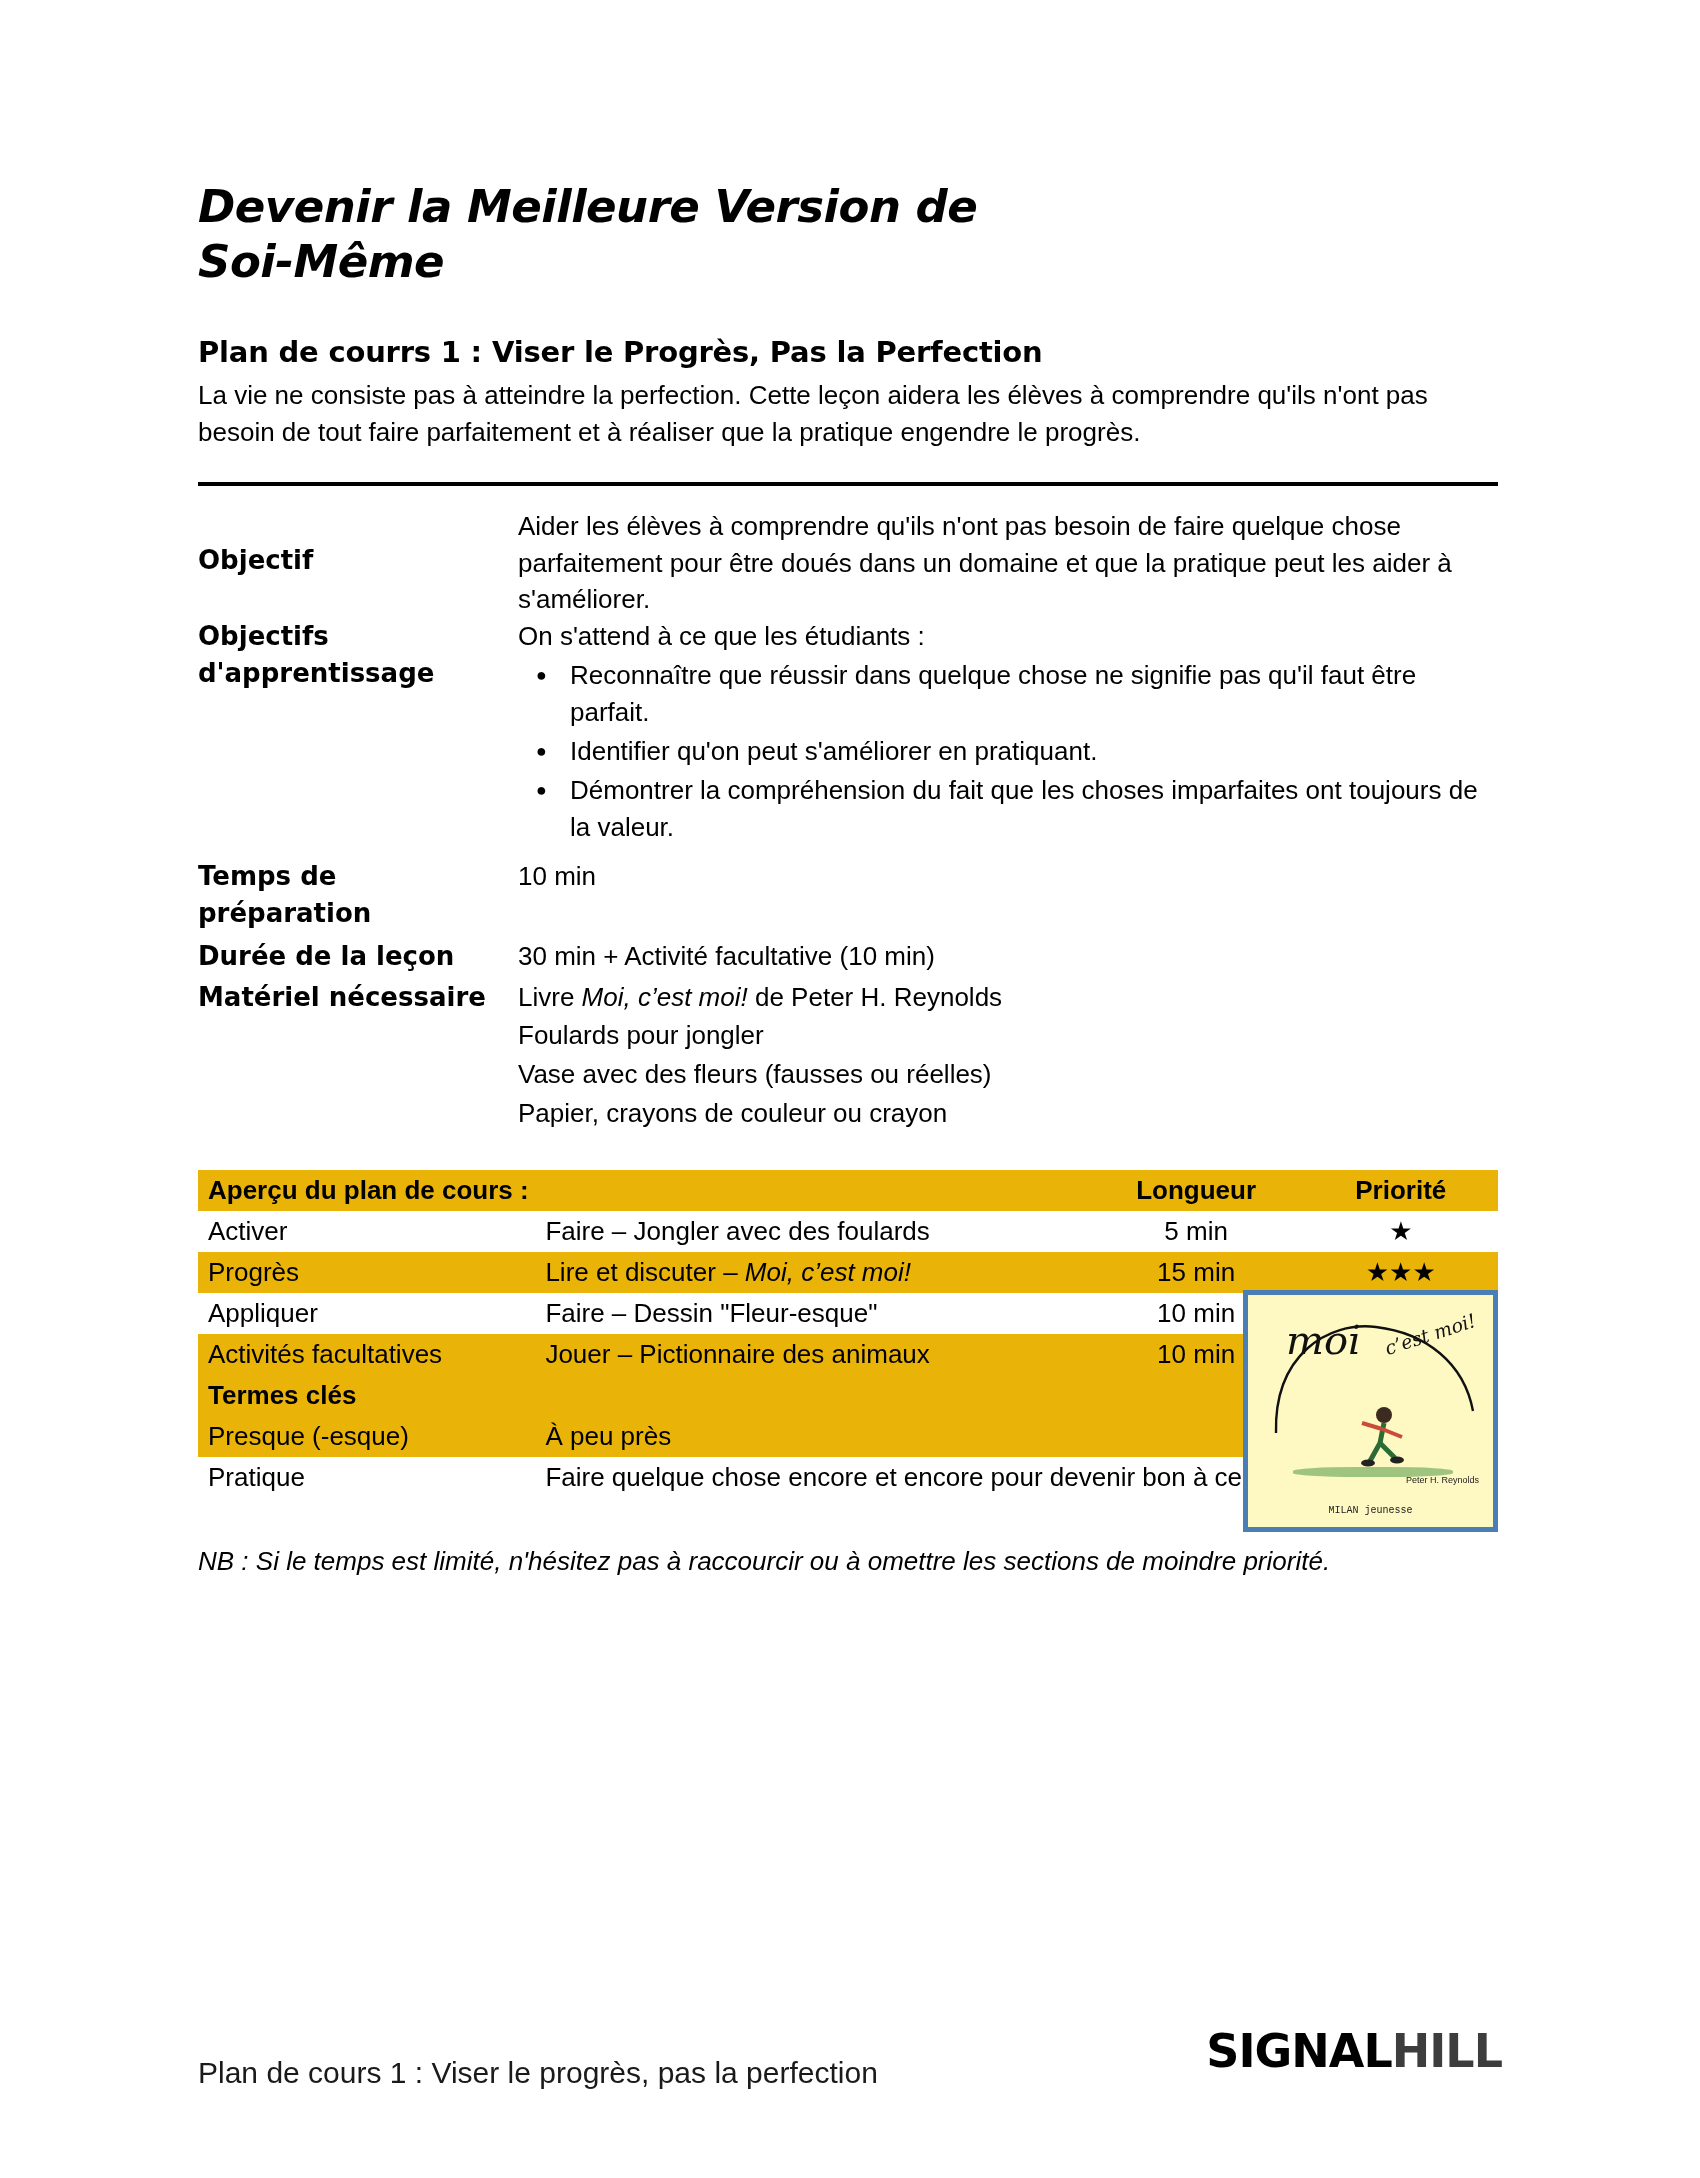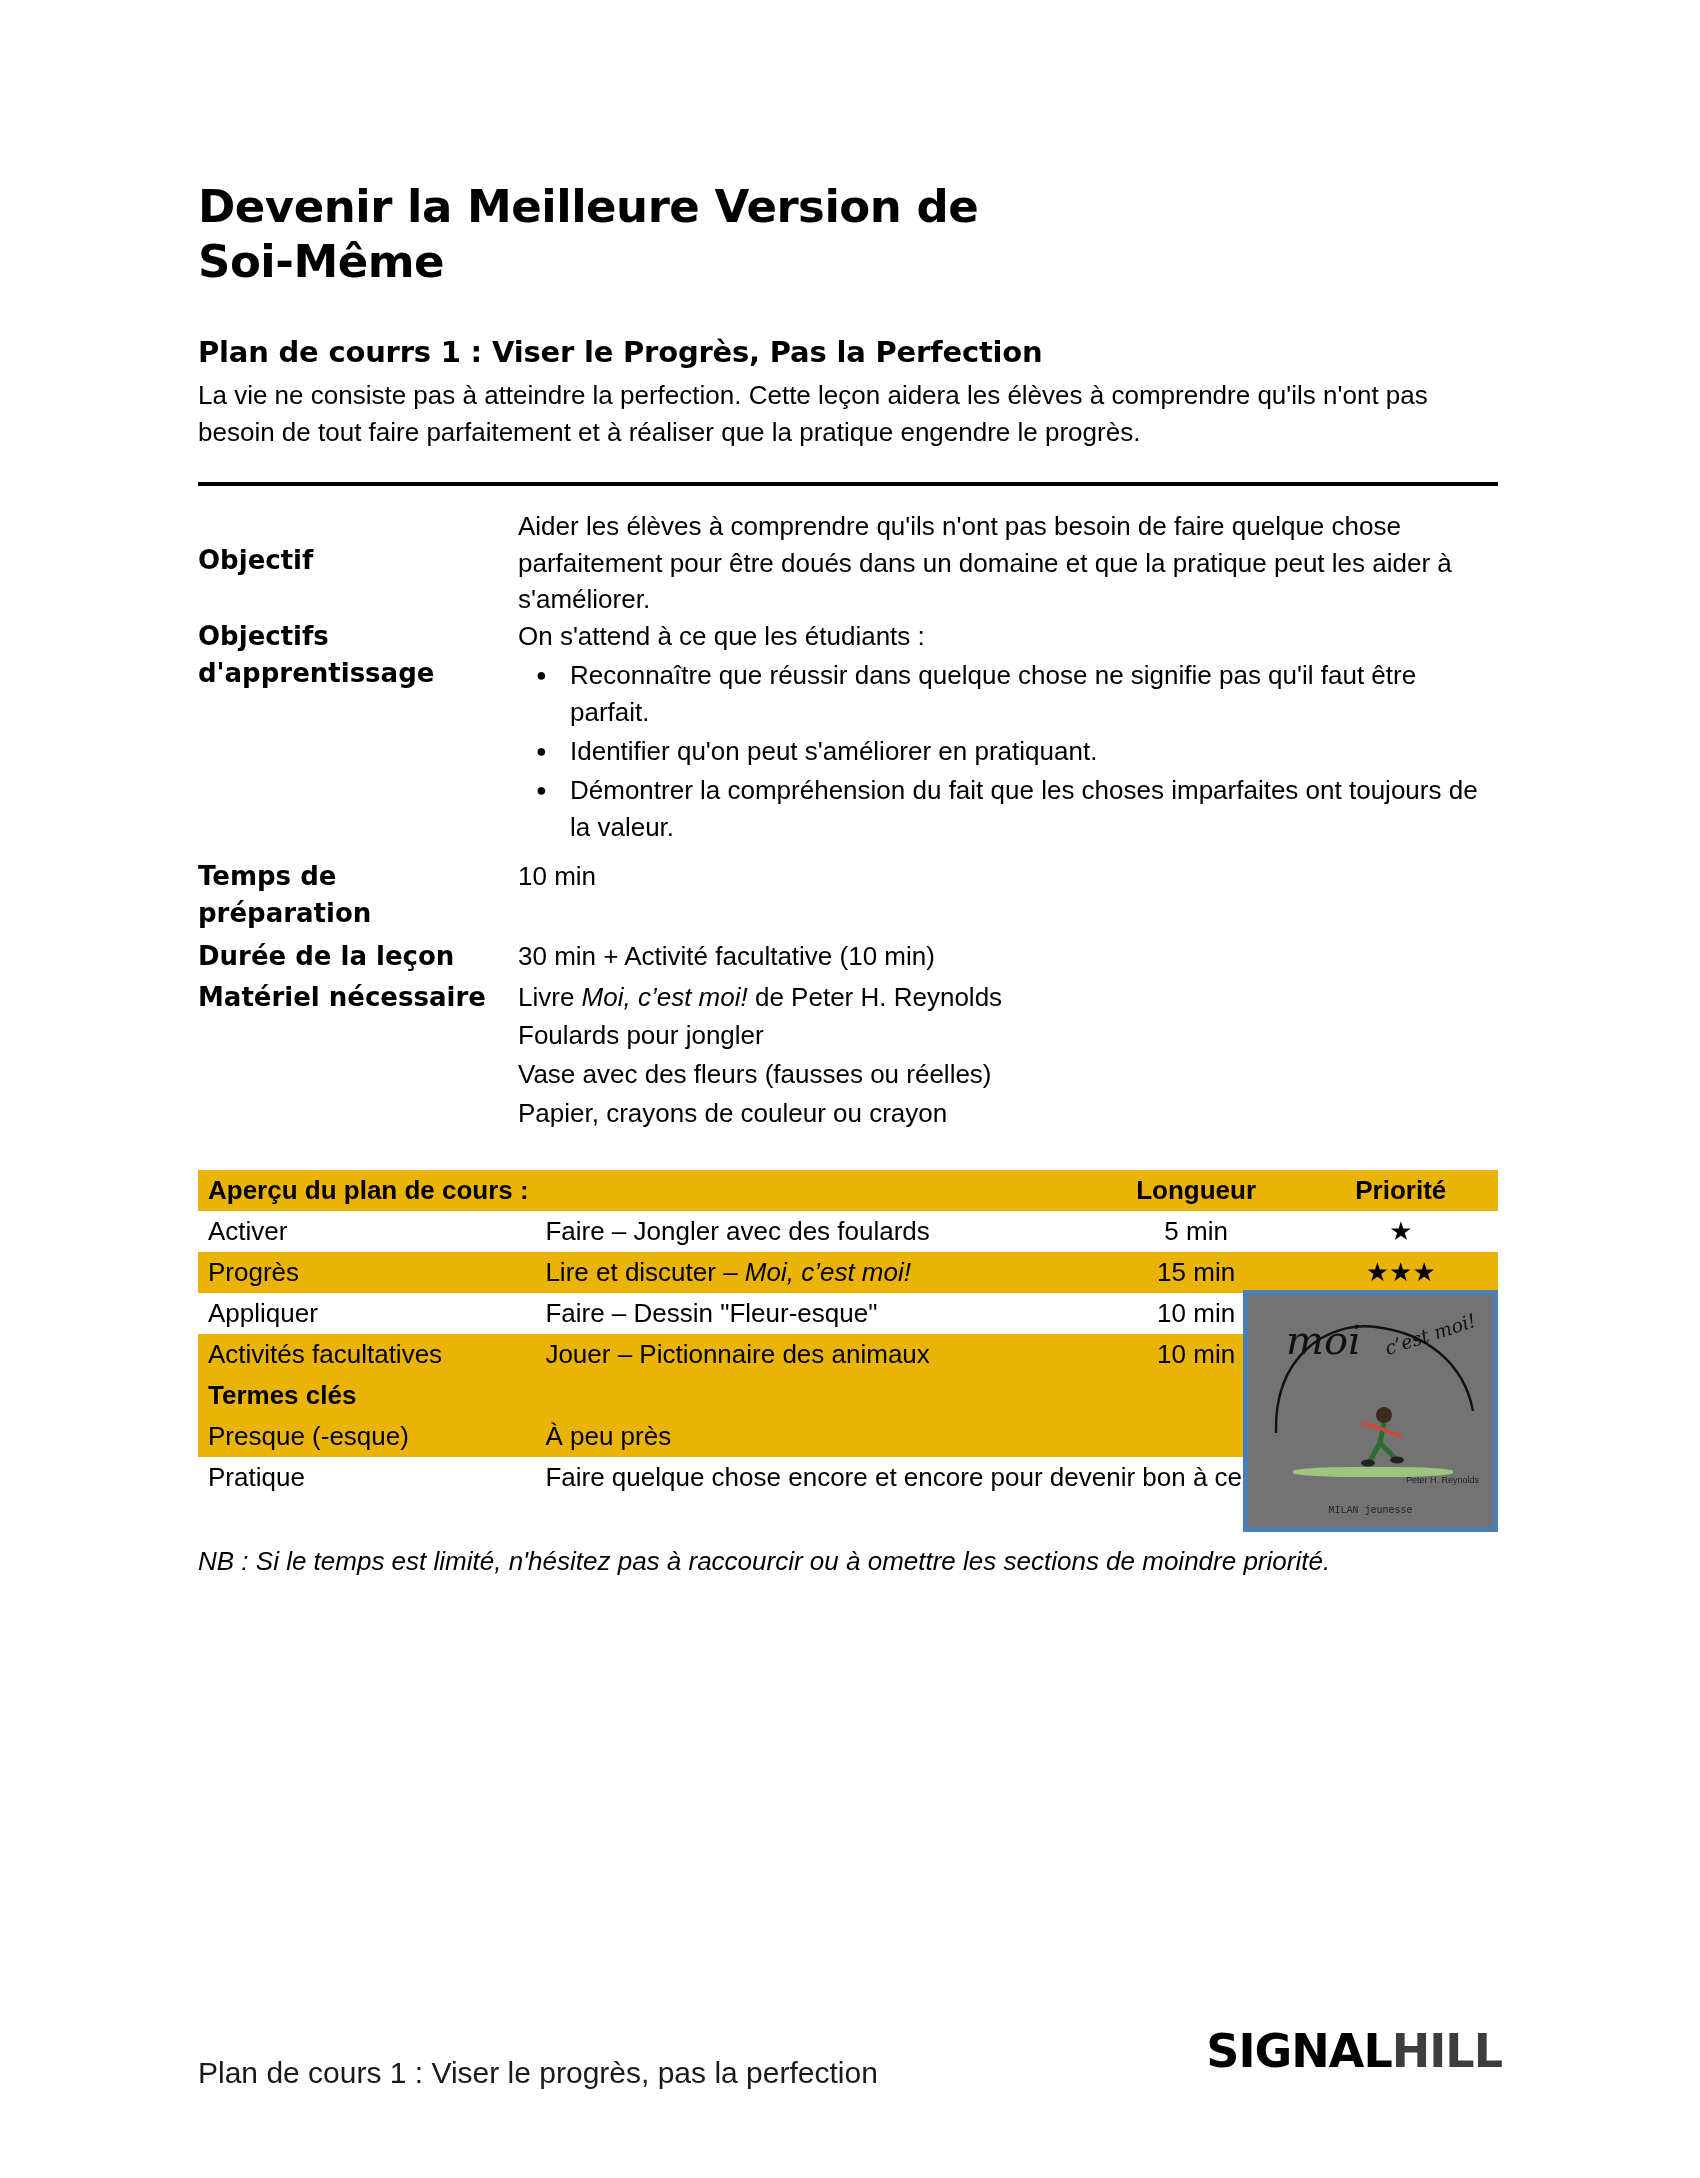--- a/index.html
+++ b/index.html
@@ -27,20 +27,21 @@
     left: 198px;
     top: 180px;
     width: 1300px;
   }
 
   
   .header {
     display: flex;
     align-items: flex-start;
     justify-content: space-between;
+    font-style: italic;
   }
   .main-title {
     font-weight: bold;
     font-size: 45px;
     line-height: 1.22;
     letter-spacing: -0.5px;
     width: 790px;
     margin: 0;
     font-family: "DejaVu Sans", sans-serif;
   }
@@ -125,21 +126,21 @@
   .italic { font-style: italic; }
 
   
   .book-cover {
     position: absolute;
     right: 0px;
     top: 782px;
     width: 255px;
     height: 242px;
     border: 5px solid #4a7fb5;
-    background: #737373;
+    background: #fef9c3;
     box-sizing: border-box;
   }
   .book-inner {
     position: relative;
     width: 100%;
     height: 100%;
     overflow: hidden;
   }
   .cover-moi {
     position: absolute;

